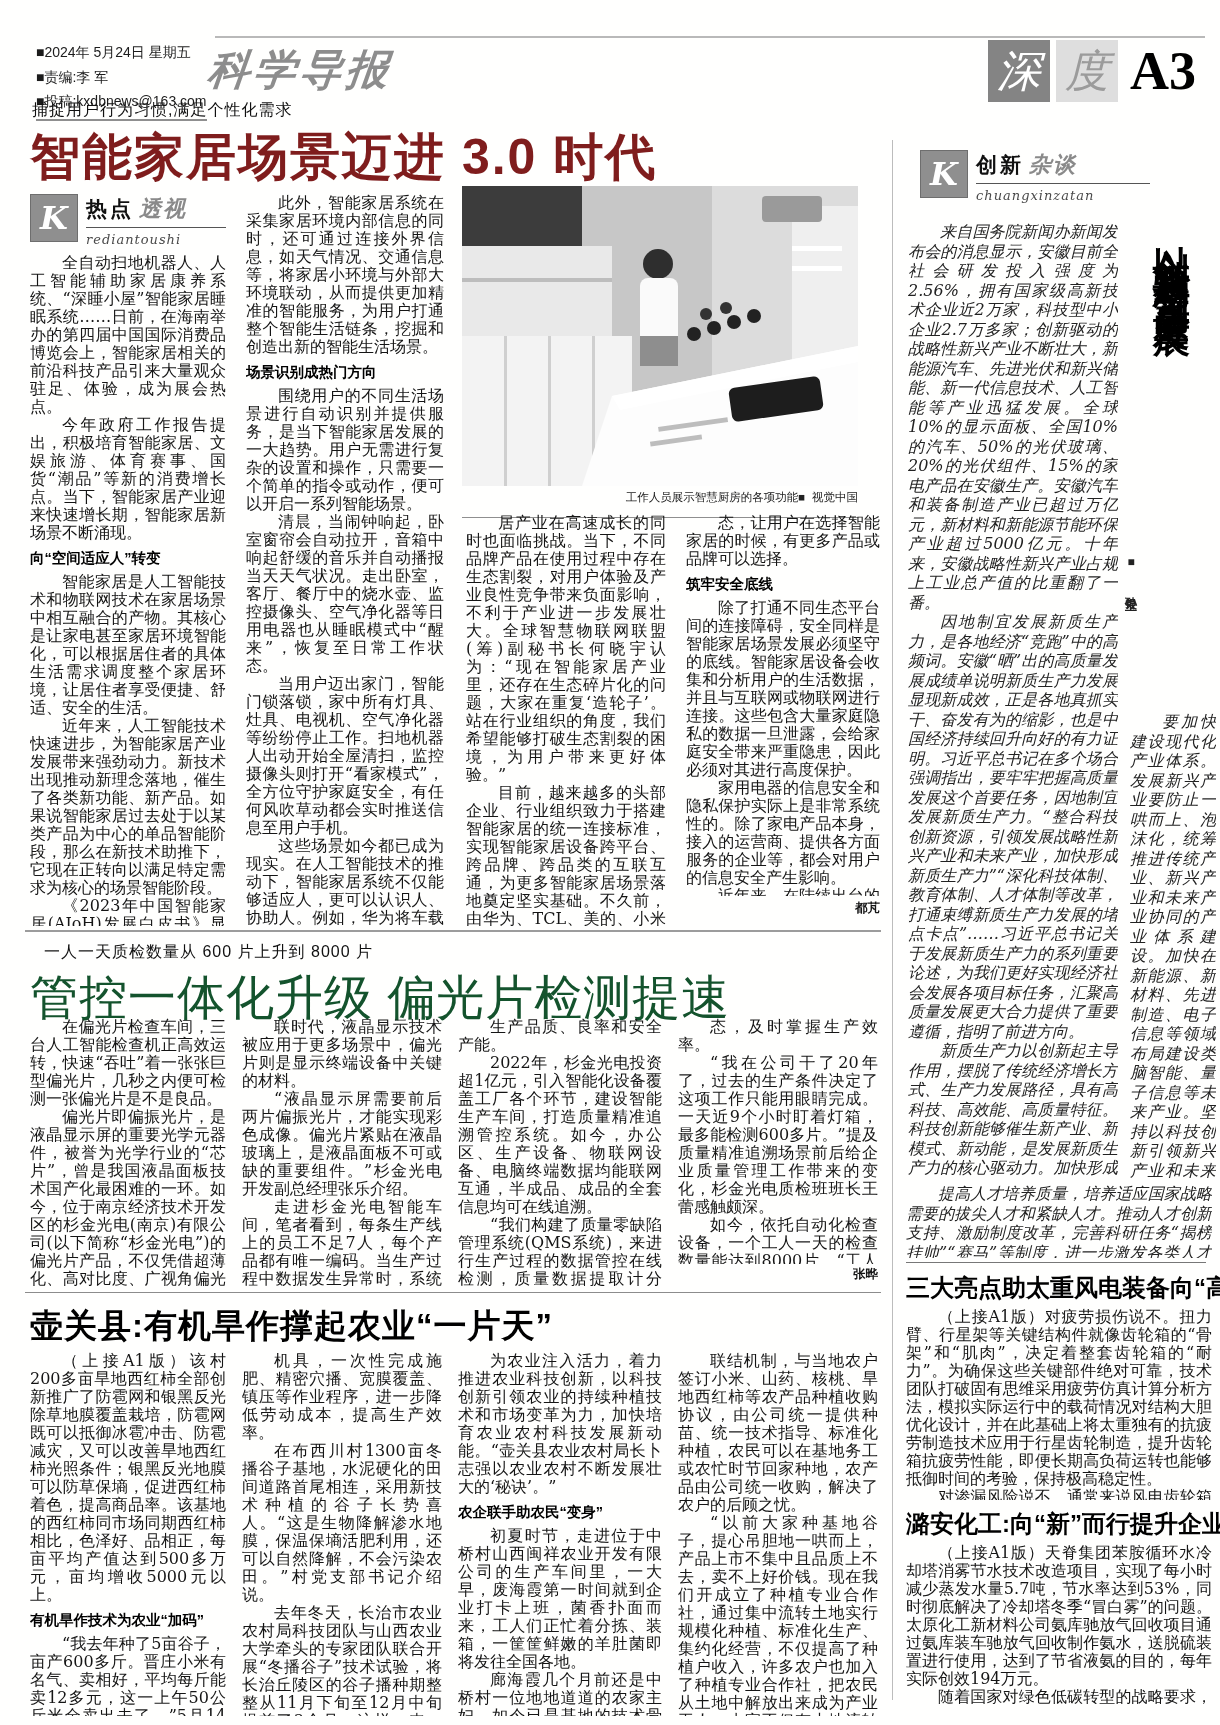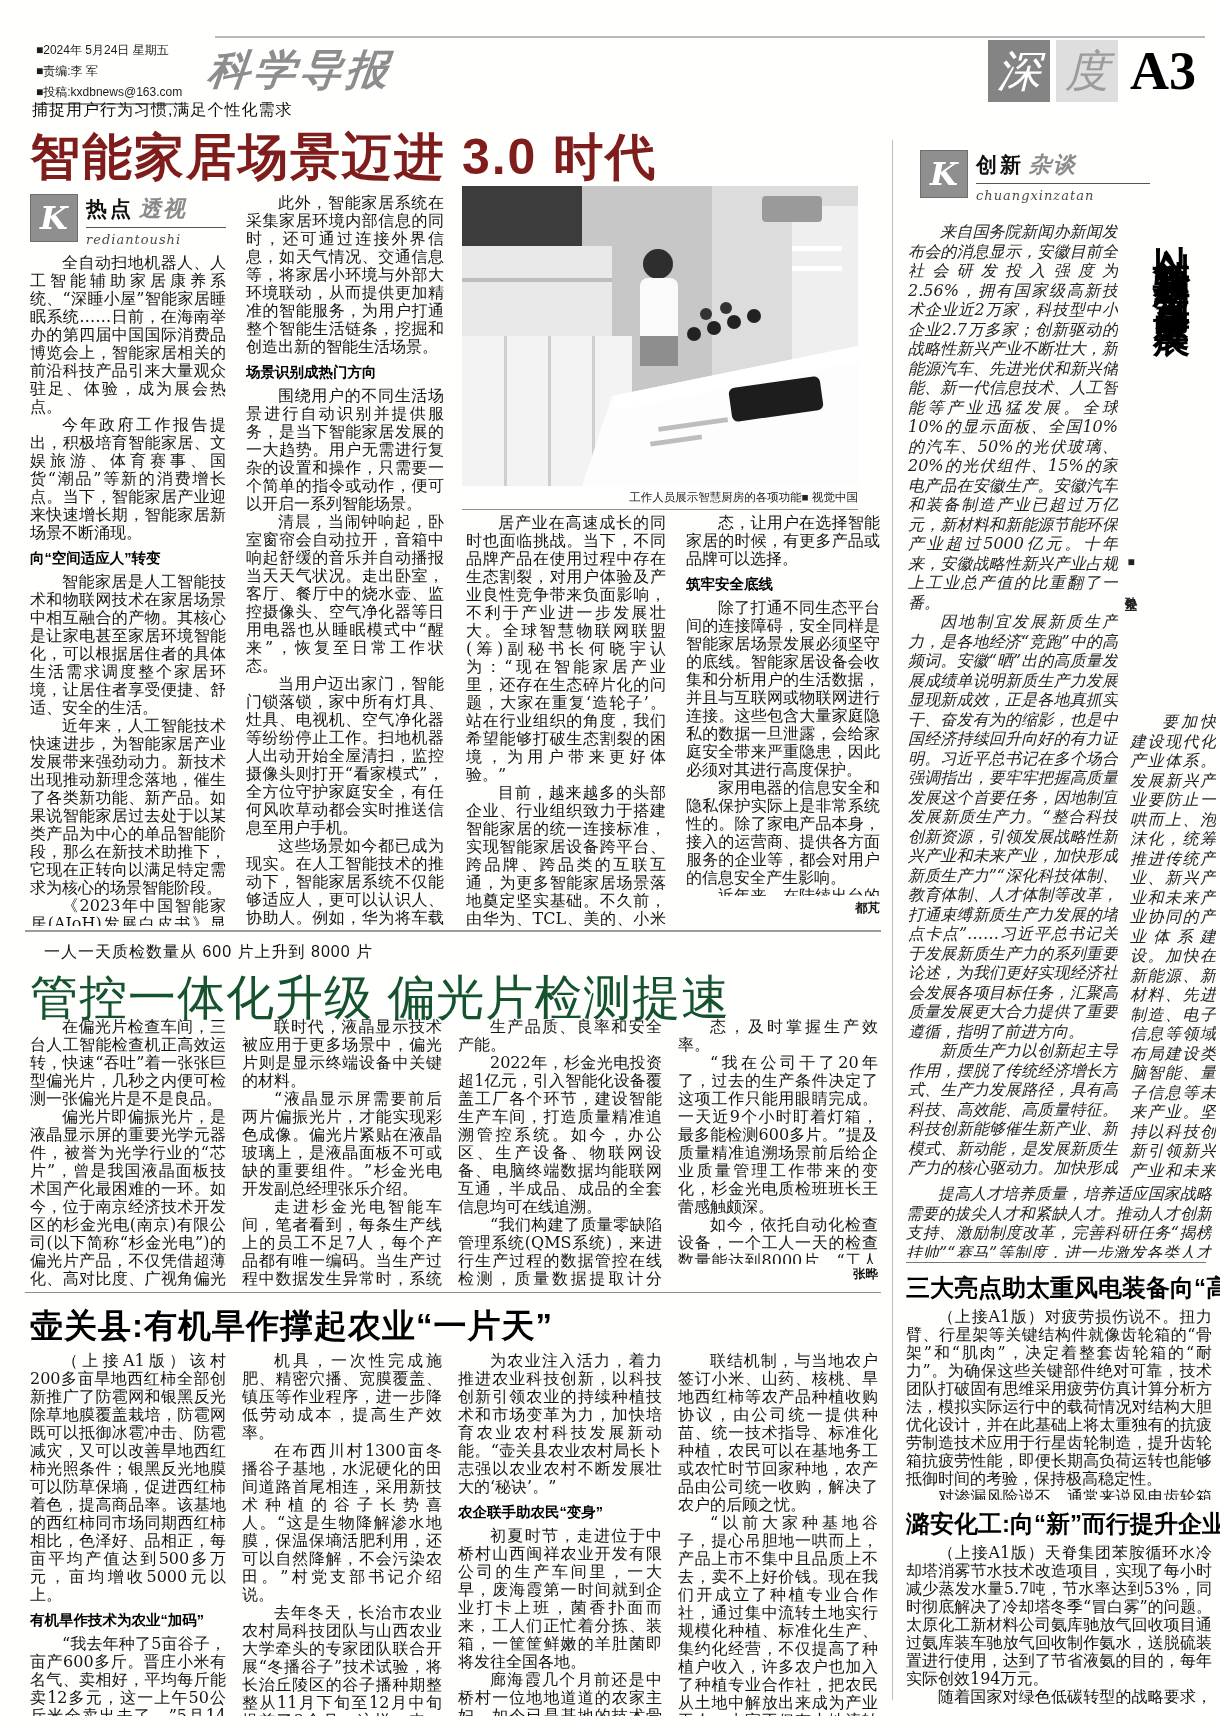--- a/index.html
+++ b/index.html
@@ -1,22 +1,22 @@
 <!DOCTYPE html>
 <html><head>
 <meta charset="utf-8">
 <style>
   html,body{margin:0;padding:0;background:#f2f2f2;}
   .page{position:relative;width:1220px;height:1725px;background:#fffffe;margin:0 auto;
         font-family:"DejaVu Serif","Liberation Serif",serif;color:#151515;overflow:hidden;}
   .abs{position:absolute;}
   
   .top-rule{height:2px;background:#b9b9b9;}
-  .meta{font-family:"Liberation Sans",sans-serif;font-size:12px;line-height:1.75;color:#1c1c1c;
-        border-bottom:2px solid #8f8f8f;white-space:nowrap;}
+  .meta{font-family:"Liberation Sans",sans-serif;font-size:14px;line-height:1.75;color:#1c1c1c;
+        border-bottom:2px solid #8f8f8f;padding-bottom:5px;white-space:nowrap;}
   .masthead{font-size:42px;font-weight:bold;font-style:italic;color:#8d8d8d;
             font-family:"DejaVu Serif",serif;letter-spacing:4px;transform:skewX(-6deg);}
   .depth{display:flex;align-items:center;gap:6px;}
   .depth .b1,.depth .b2{width:62px;height:62px;display:flex;align-items:center;justify-content:center;
         font-size:44px;font-style:italic;font-family:"DejaVu Serif",serif;}
   .depth .b1{background:#848484;color:#fff;}
   .depth .b2{background:#dedede;color:#9b9b9b;}
   .depth .pn{font-family:"Liberation Serif",serif;font-weight:bold;font-size:54px;color:#000;margin-left:6px;}
   
   .badge{display:flex;gap:8px;align-items:flex-start;}
@@ -30,22 +30,22 @@
   .kicker{font-family:"Liberation Sans",sans-serif;font-size:16px;color:#101010;letter-spacing:1px;}
   .h-main{font-family:"Liberation Sans",sans-serif;font-weight:900;font-size:50px;color:#7f1d1d;letter-spacing:2px;white-space:nowrap;}
   .h-mid{font-family:"Liberation Sans",sans-serif;font-weight:400;font-size:48px;color:#14532d;letter-spacing:1px;white-space:nowrap;}
   .h-bot{font-family:"Liberation Sans",sans-serif;font-weight:900;font-size:33px;color:#000;letter-spacing:1px;white-space:nowrap;}
   .h-side{font-family:"Liberation Sans",sans-serif;font-weight:900;font-size:24px;color:#000;text-align:center;white-space:nowrap;}
   
   .col{overflow:hidden;text-align:justify;}
   .col p.para{margin:0;font-size:16px;line-height:18px;text-indent:2em;}
   .col h4.subhead{margin:7px 0 5px;font-family:"Liberation Sans",sans-serif;font-weight:bold;font-size:14.5px;color:#000;text-indent:0;}
   .kaiti p.para{font-style:italic;line-height:19.5px;color:#222;}
-  .caption{font-size:11.5px;font-family:Liberation Sans, sans-serif;color:#222;text-align:right;
-           border-bottom:1px solid #8f8f8f;padding-bottom:4px;}
+  .caption{font-size:11.5px;font-family:Liberation Mono, monospace;color:#222;text-align:right;
+           border-bottom:1px solid #8f8f8f;padding-bottom:12px;}
   .vrule{width:1px;background:#bcbcbc;}
   .hrule{height:2px;background:#9c9c9c;}
   .hrule-thin{height:1px;background:#8c8c8c;}
   .vert-head{writing-mode:vertical-rl;text-orientation:upright;font-family:"Liberation Sans",sans-serif;
              font-weight:900;font-size:37px;letter-spacing:7px;color:#000;}
   .vert-author{writing-mode:vertical-rl;text-orientation:upright;font-family:"Liberation Sans",sans-serif;
              font-size:12px;font-weight:bold;color:#222;letter-spacing:2px;}
   .byline{font-family:Liberation Serif, serif;font-weight:bold;font-size:12.5px;text-align:right;}
 </style>
 </head>

